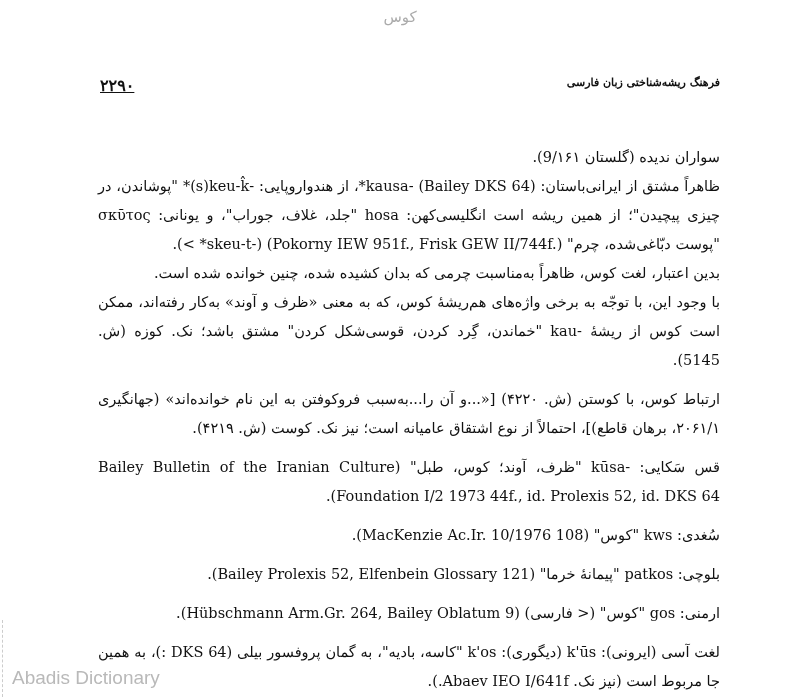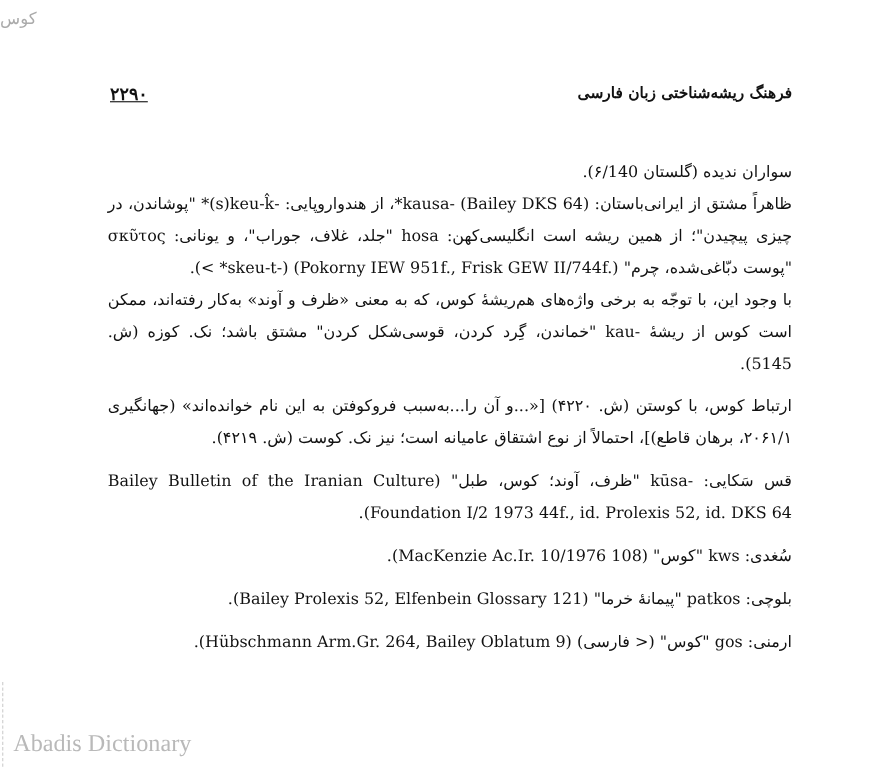--- a/index.html
+++ b/index.html
@@ -1,48 +1,50 @@
 <!DOCTYPE html>
 <html><head>
 <meta charset="utf-8">
 <style>
   html, body { margin: 0; padding: 0; background: #ffffff; }
   body { width: 800px; height: 697px; position: relative; overflow: hidden;
          font-family: "DejaVu Serif", serif; color: #111; }
-  .title-top { position: absolute; top: 8px; left: 0; width: 800px; 
+  .title-top { position: absolute; top: 8px; left: 0; width: 800px; text-align: center;
                font-family: "DejaVu Sans", sans-serif; font-size: 15px; color: #aaaaaa; }
   .page-header { position: absolute; top: 76px; left: 100px; width: 620px; height: 30px;
                  direction: rtl; }
-  .header-book { position: absolute; right: 0; top: 0; font-weight: bold; font-size: 14px; }
+  .header-book { position: absolute; right: 0; top: 0; font-weight: bold; font-size: 11px; }
   .header-page { position: absolute; left: 0; top: 0; font-weight: bold; font-size: 16px;
                  direction: ltr; text-decoration: underline; }
   .body { position: absolute; top: 143px; left: 98px; width: 622px; direction: rtl;
           text-align: justify; font-size: 14.5px; line-height: 29px; }
   .para { margin: 0; }
   .para.gap { margin-top: 10px; }
-  .watermark { position: absolute; left: 12px; bottom: 8px; font-family: Liberation Serif, serif;
-               font-size: 22px; color: #b9b9b9; }
+  .watermark { position: absolute; left: 12px; bottom: 8px; font-family: Liberation Sans, sans-serif;
+               font-size: 19px; color: #b9b9b9; }
   .edge { position: absolute; left: 2px; top: 620px; width: 1px; height: 77px;
           border-left: 1px dashed #ccc; }
 </style>
 </head>
 <body>
 
 <div class="title-top">کوس</div>
 
 <div class="page-header">
   <span class="header-book">فرهنگ ریشه‌شناختی زبان فارسی</span>
   <span class="header-page">۲۲۹۰</span>
 </div>
 
 <div class="body">
-  <p class="para">سواران ندیده (گلستان ۶/140).</p>
+  <p class="para">سواران ندیده (گلستان 9/۱۶۱).</p>
   <p class="para">ظاهراً مشتق از ایرانی‌باستان: ‎*kausa- (Bailey DKS 64)‎، از هندواروپایی: ‎*(s)keu-k̂-‎ "پوشاندن، در چیزی پیچیدن"؛ از همین ریشه است انگلیسی‌کهن: hosa "جلد، غلاف، جوراب"، و یونانی: σκῦτος "پوست دبّاغی‌شده، چرم" ‎(&lt; *skeu-t-) (Pokorny IEW 951f., Frisk GEW II/744f.)‎.</p>
+  <p class="para">بدین اعتبار، لغت کوس، ظاهراً به‌مناسبت چرمی که بدان کشیده شده، چنین خوانده شده است.</p>
   <p class="para">با وجود این، با توجّه به برخی واژه‌های هم‌ریشهٔ کوس، که به معنی «ظرف و آوند» به‌کار رفته‌اند، ممکن است کوس از ریشهٔ -kau "خماندن، گِرد کردن، قوسی‌شکل کردن" مشتق باشد؛ نک. کوزه (ش. 5145).</p>
   <p class="para gap">ارتباط کوس، با کوستن (ش. ۴۲۲۰) [«...و آن را...به‌سبب فروکوفتن به این نام خوانده‌اند» (جهانگیری ۲۰۶۱/۱، برهان قاطع)]، احتمالاً از نوع اشتقاق عامیانه است؛ نیز نک. کوست (ش. ۴۲۱۹).</p>
   <p class="para gap">قس سَکایی: -kūsa "ظرف، آوند؛ کوس، طبل" (Bailey Bulletin of the Iranian Culture Foundation I/2 1973 44f., id. Prolexis 52, id. DKS 64).</p>
   <p class="para gap">سُغدی: kws "کوس" (MacKenzie Ac.Ir. 10/1976 108).</p>
   <p class="para gap">بلوچی: patkos "پیمانهٔ خرما" (Bailey Prolexis 52, Elfenbein Glossary 121).</p>
   <p class="para gap">ارمنی: gos "کوس" (&lt; فارسی) (Hübschmann Arm.Gr. 264, Bailey Oblatum 9).</p>
+  <p class="para gap">لغت آسی (ایرونی): k'ūs (دیگوری): k'os "کاسه، بادیه"، به گمان پروفسور بیلی (DKS 64 :)، به همین جا مربوط است (نیز نک. Abaev IEO I/641f.).</p>
 </div>
 
 <div class="edge"></div>
 <div class="watermark">Abadis Dictionary</div>
 
 </body></html>

